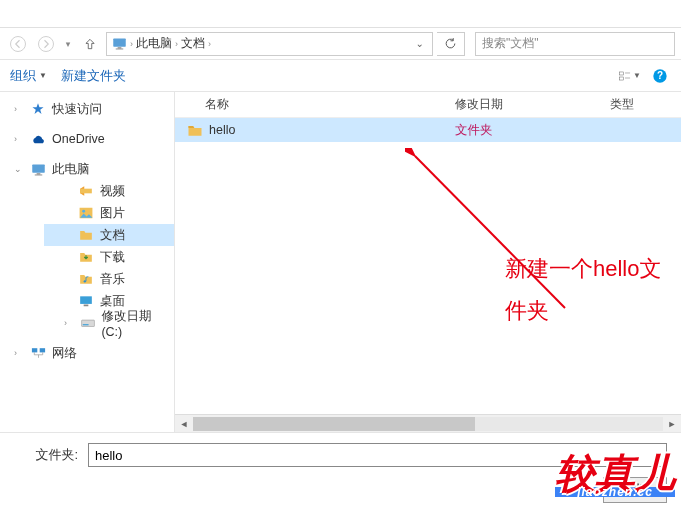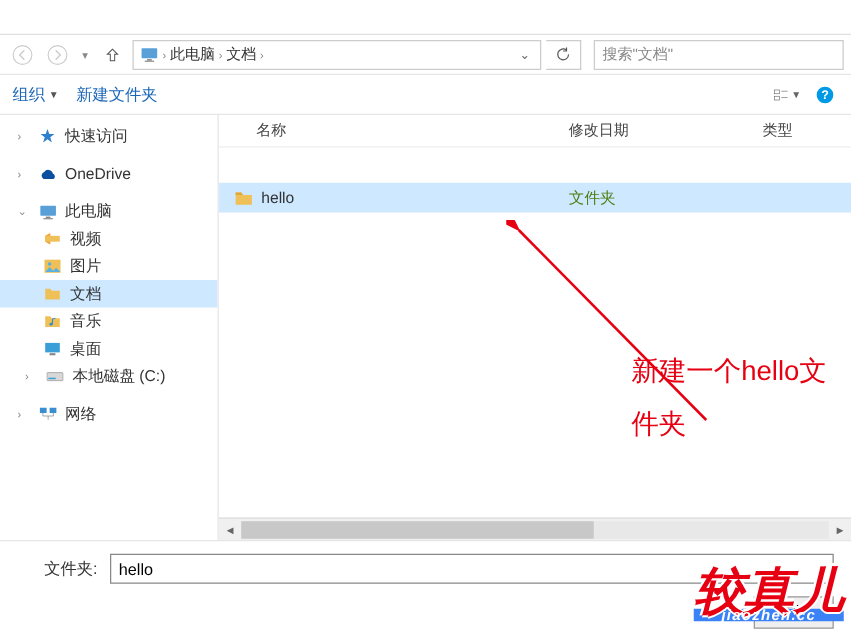--- a/index.html
+++ b/index.html
@@ -18,36 +18,36 @@
 .toolbar { display: flex; height: 32px; padding: 0 10px; gap: 14px; border-bottom: 1px solid #e5e5e5; font-size: 13px; }
 .tool-item { color: #1a66b8; cursor: pointer; display: flex; align-items: center; gap: 3px; }
 .tool-item .dd { font-size: 8px; color: #555; }
 .toolbar-right { margin-left: auto; display: flex; gap: 8px; align-items: center; }
 .tool-icon { width: 22px; height: 22px; color: #555; display: flex; align-items: center; justify-content: center; font-size: 14px; }
 .help-icon { color: #0099e5; }
 
 .body-row { display: flex; height: 340px; }
 .sidebar { width: 175px; border-right: 1px solid #e5e5e5; padding: 6px 0; overflow: hidden; font-size: 12.5px; }
 .side-item { display: flex; align-items: center; height: 22px; padding-left: 14px; gap: 6px; cursor: pointer; color: #333; }
-.side-item.sub { padding-left: 34px; }
+.side-item.sub { padding-left: 34px; margin-left: 44px; }
 .side-item.selected { background: #cde8ff; }
 .side-item .exp { width: 10px; color: #888; font-size: 9px; }
 .ic { width: 16px; height: 14px; display: inline-flex; align-items: center; justify-content: center; }
 
-.content { flex: 1; display: flex; flex-direction: column; position: relative; gap: 28px; }
+.content { flex: 1; display: flex; flex-direction: column; position: relative; }
 .col-headers { display: flex; height: 26px; align-items: center; font-size: 12px; color: #444; border-bottom: 1px solid #eee; }
 .col-name { width: 280px; padding-left: 30px; }
 .col-mod { width: 155px; }
 .col-type { flex: 1; }
 .file-list { flex: 1; overflow: hidden; position: relative; }
 .file-row { display: flex; align-items: center; height: 24px; font-size: 12.5px; color: #333; }
 .file-row.selected { background: #cde8ff; }
 .file-row .fname { width: 280px; padding-left: 12px; display: flex; align-items: center; gap: 6px; }
 .file-row .fmod { width: 155px; color: #666; }
-.file-row .ftype { flex: 1; color: #4d7c0f; }
+.file-row .ftype { flex: 1; color: #be185d; }
 
 .annotation { position: absolute; pointer-events: none; }
 .arrow-svg { position: absolute; left: 230px; top: 30px; }
 .anno-text { position: absolute; left: 330px; top: 130px; color: #e60012; font-size: 22px; line-height: 1.9; }
 
 .hscroll { height: 18px; background: #f0f0f0; display: flex; align-items: center; border-top: 1px solid #ddd; }
 .hscroll .arrow { width: 18px; text-align: center; color: #666; font-size: 9px; }
 .hscroll .track { flex: 1; height: 14px; background: #e8e8e8; position: relative; }
 .hscroll .thumb { position: absolute; left: 0; width: 60%; height: 100%; background: #c8c8c8; }
 
@@ -204,20 +204,29 @@
           <svg width="14" height="12" viewBox="0 0 24 20">
             <path d="M2 3h7l2 3h11v12H2z" fill="#f0c058"></path>
           </svg>
         </span>
       <span>文档</span>
     </div>
     <div class="side-item sub">
       <span class="ic">
           <svg width="14" height="12" viewBox="0 0 24 20">
             <path d="M2 3h7l2 3h11v12H2z" fill="#f0c058"></path>
+            <path d="M12 7v5m-3-2l3 3 3-3" stroke="#3a8f3a" stroke-width="2" fill="none"></path>
+          </svg>
+        </span>
+      <span>下载</span>
+    </div>
+    <div class="side-item sub">
+      <span class="ic">
+          <svg width="14" height="12" viewBox="0 0 24 20">
+            <path d="M2 3h7l2 3h11v12H2z" fill="#f0c058"></path>
             <circle cx="10" cy="14" r="2" fill="#2a8fd0"></circle>
             <path d="M12 14V7l4-1" stroke="#2a8fd0" stroke-width="1.5" fill="none"></path>
           </svg>
         </span>
       <span>音乐</span>
     </div>
     <div class="side-item sub">
       <span class="ic">
           <svg width="14" height="12" viewBox="0 0 24 20">
             <rect x="2" y="2" width="20" height="13" fill="#3a9fd8"></rect>
@@ -227,21 +236,21 @@
       <span>桌面</span>
     </div>
     <div class="side-item sub">
       <span class="exp" style="margin-left:-14px">›</span>
       <span class="ic disk-ic">
           <svg width="14" height="12" viewBox="0 0 24 18">
             <rect x="1" y="4" width="22" height="11" rx="1" fill="#d8d8d8" stroke="#999"></rect>
             <rect x="3" y="11" width="10" height="2" fill="#3a9fd8"></rect>
           </svg>
         </span>
-      <span>本地磁盘 (C:)</span>
+      <span>修改日期 (C:)</span>
     </div>
     <div style="height:8px"></div>
     <div class="side-item">
       <span class="exp">›</span>
       <span class="ic net-ic">
           <svg width="15" height="12" viewBox="0 0 24 20">
             <rect x="1" y="2" width="9" height="7" fill="#3a8fd0"></rect>
             <rect x="14" y="2" width="9" height="7" fill="#3a8fd0"></rect>
             <path d="M5 9v4h14V9M12 13v5" stroke="#888" fill="none"></path>
           </svg>

